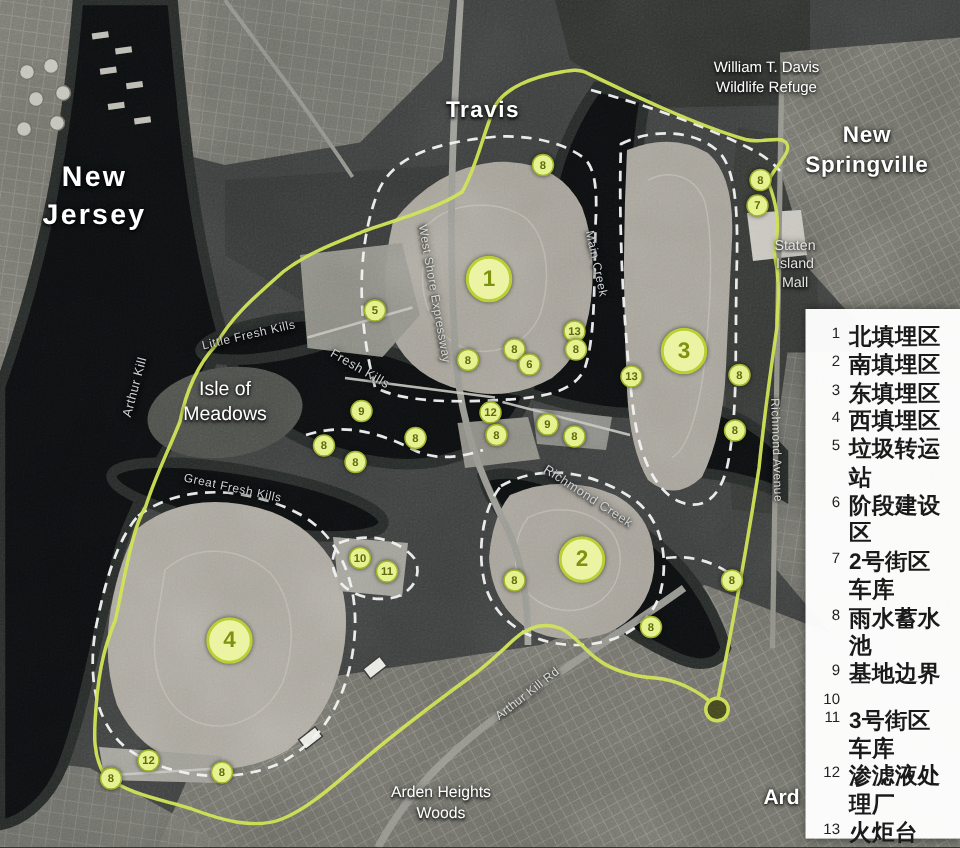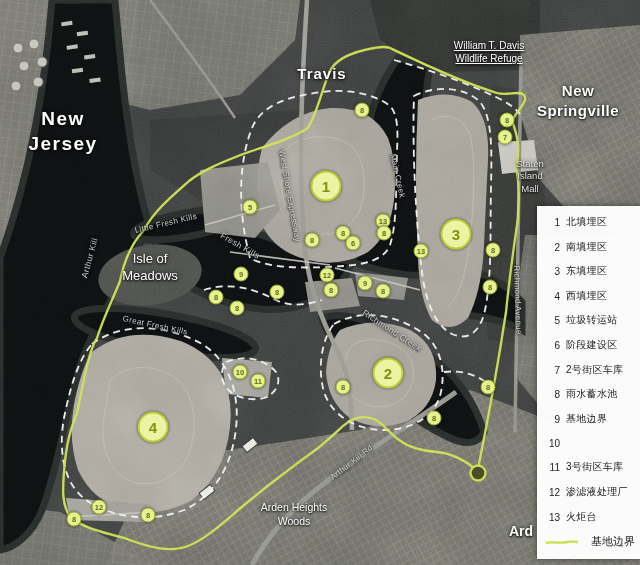--- a/index.html
+++ b/index.html
@@ -20,21 +20,21 @@
   .marker.lg{width:27px;height:27px;border:2px solid #b9cf33;font-size:15px;color:#7e9210;background:#ecf4a4;}
   .marker.sm{width:13px;height:13px;border:1px solid #9fb32c;font-size:7.5px;}
   
   #legend{position:absolute;left:537px;top:206px;bottom:6px;width:103px;z-index:5;
           background:rgba(255,255,255,.97);box-sizing:border-box;padding:10px 5px 10px 8px;
           display:flex;flex-direction:column;justify-content:space-between;
           box-shadow:0 0 6px rgba(0,0,0,.5);}
   #legend-items{display:contents;}
   .lrow{display:flex;align-items:flex-start;column-gap:6px;color:#1a1a1a;}
   .lnum{width:15px;flex:0 0 15px;text-align:right;font-size:10px;color:#222;padding-top:1px;}
-  .llab{font-size:10px;font-weight:400;line-height:1.25;white-space:pre-line;letter-spacing:.3px;}
+  .llab{font-size:15px;font-weight:700;line-height:1.25;white-space:pre-line;letter-spacing:.3px;}
   .lrow.sw .swatch{width:34px;flex:0 0 34px;margin-top:2px;}
   .lrow.sw .slab{font-size:11px;font-weight:400;line-height:1.25;white-space:pre-line;margin-left:auto;text-align:center;}
 </style>
 </head>
 <body>
 
 <div id="stage">
 
   <svg id="terrain" width="640" height="565" viewBox="0 0 640 565">
     <defs>
@@ -187,30 +187,30 @@
       <div class="marker sm" style="left: 258px; top: 381px;">11</div>
       <div class="marker sm" style="left: 99px; top: 507px;">12</div>
       <div class="marker sm" style="left: 74px; top: 519px;">8</div>
       <div class="marker sm" style="left: 148px; top: 515px;">8</div>
     </div>
 
   <div id="labels">
       <div class="map-label" style="left: 63px; top: 132px; font-size: 19px; font-weight: 700; letter-spacing: 1.5px; transform: translate(-50%, -50%) rotate(0deg);">New
 Jersey</div>
       <div class="map-label" style="left: 322px; top: 74px; font-size: 15px; font-weight: 700; letter-spacing: 1px; transform: translate(-50%, -50%) rotate(0deg);">Travis</div>
-      <div class="map-label" style="left: 489px; top: 52px; font-size: 10px; transform: translate(-50%, -50%) rotate(0deg); text-decoration: underline;">William T. Davis
+      <div class="map-label" style="left: 511px; top: 52px; font-size: 10px; transform: translate(-50%, -50%) rotate(0deg);">William T. Davis
 Wildlife Refuge</div>
       <div class="map-label" style="left: 578px; top: 100px; font-size: 15px; font-weight: 700; letter-spacing: 0.5px; transform: translate(-50%, -50%) rotate(0deg);">New
 Springville</div>
       <div class="map-label" style="left: 530px; top: 177px; font-size: 9.5px; color: rgb(226, 226, 224); transform: translate(-50%, -50%) rotate(0deg);">Staten
 Island
 Mall</div>
       <div class="map-label" style="left: 150px; top: 268px; font-size: 13px; transform: translate(-50%, -50%) rotate(0deg);">Isle of
 Meadows</div>
-      <div class="map-label" style="left: 294px; top: 515px; font-size: 10.5px; transform: translate(-50%, -50%) rotate(0deg);">Arden Heights
+      <div class="map-label" style="left: 294px; top: 536px; font-size: 10.5px; transform: translate(-50%, -50%) rotate(0deg);">Arden Heights
 Woods</div>
       <div class="map-label" style="left: 521px; top: 531px; font-size: 14px; font-weight: 700; transform: translate(-50%, -50%) rotate(0deg);">Ard</div>
       <div class="map-label water" style="left: 90px; top: 258px; font-size: 8.5px; transform: translate(-50%, -50%) rotate(-75deg);">Arthur Kill</div>
       <div class="map-label water" style="left: 166px; top: 224px; font-size: 8px; transform: translate(-50%, -50%) rotate(-13deg);">Little Fresh Kills</div>
       <div class="map-label water" style="left: 240px; top: 246px; font-size: 8.5px; transform: translate(-50%, -50%) rotate(30deg);">Fresh Kills</div>
       <div class="map-label water" style="left: 155px; top: 326px; font-size: 8px; transform: translate(-50%, -50%) rotate(12deg);">Great Fresh Kills</div>
       <div class="map-label water" style="left: 397px; top: 176px; font-size: 8px; transform: translate(-50%, -50%) rotate(78deg);">Main Creek</div>
       <div class="map-label water" style="left: 392px; top: 331px; font-size: 8.5px; transform: translate(-50%, -50%) rotate(33deg);">Richmond Creek</div>
       <div class="map-label road" style="left: 517px; top: 300px; font-size: 8px; transform: translate(-50%, -50%) rotate(88deg);">Richmond Avenue</div>
       <div class="map-label road" style="left: 289px; top: 196px; font-size: 8px; transform: translate(-50%, -50%) rotate(80deg);">West Shore Expressway</div>

